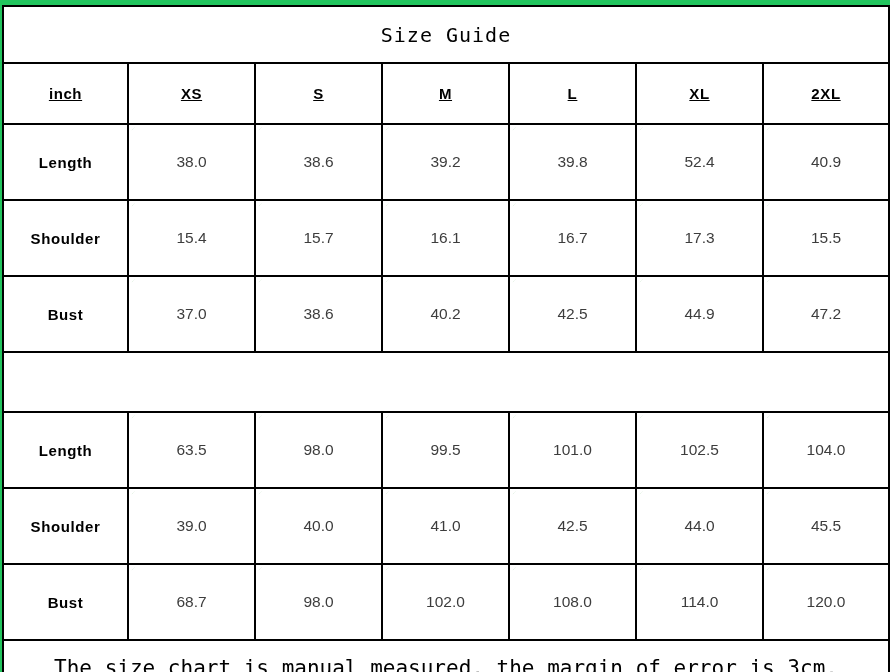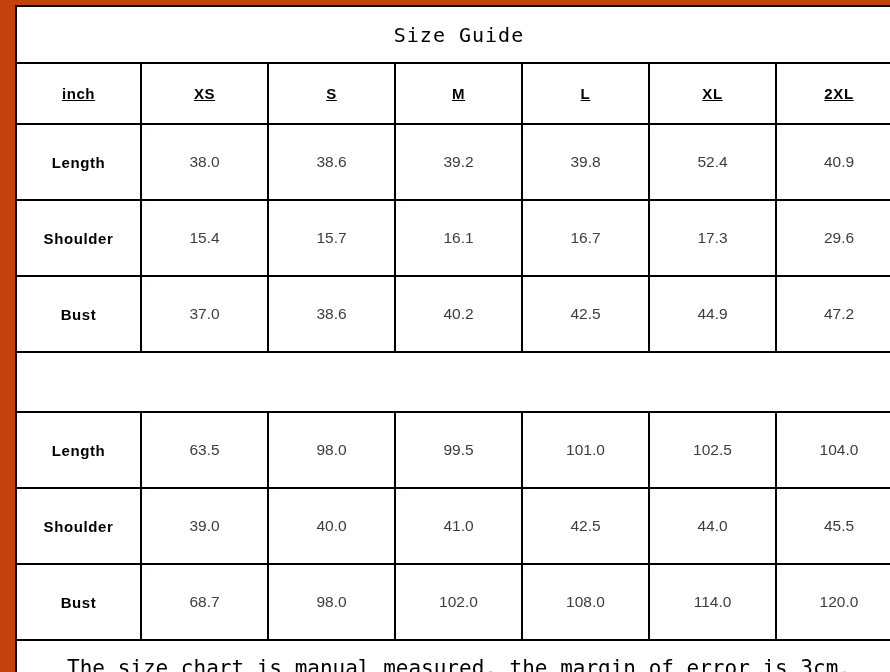--- a/index.html
+++ b/index.html
@@ -7,22 +7,22 @@
     padding: 0;
     background: #ffffff;
     width: 890px;
     height: 672px;
     overflow: hidden;
   }
   .page {
     width: 890px;
     height: 672px;
     box-sizing: border-box;
-    padding: 5px 2px 4px 15px;
-    background: #c2410c;
+    padding: 5px 2px 4px 2px;
+    background: #22c55e;
   }
   table.size-guide {
     width: 886px;
     height: 663px;
     border-collapse: collapse;
     table-layout: fixed;
     background: #ffffff;
   }
   table.size-guide td {
     border: 2px solid #000000;
@@ -112,21 +112,21 @@
       <td class="value-cell"><span class="corner-flag"></span><span>40.9</span></td>
     </tr>
 
     <tr class="data-row">
       <td class="label-cell">Shoulder</td>
       <td class="value-cell"><span class="corner-flag"></span><span>15.4</span></td>
       <td class="value-cell"><span class="corner-flag"></span><span>15.7</span></td>
       <td class="value-cell"><span class="corner-flag"></span><span>16.1</span></td>
       <td class="value-cell"><span class="corner-flag"></span><span>16.7</span></td>
       <td class="value-cell"><span class="corner-flag"></span><span>17.3</span></td>
-      <td class="value-cell"><span class="corner-flag"></span><span>29.6</span></td>
+      <td class="value-cell"><span class="corner-flag"></span><span>15.5</span></td>
     </tr>
 
     <tr class="data-row">
       <td class="label-cell">Bust</td>
       <td class="value-cell"><span class="corner-flag"></span><span>37.0</span></td>
       <td class="value-cell"><span class="corner-flag"></span><span>38.6</span></td>
       <td class="value-cell"><span class="corner-flag"></span><span>40.2</span></td>
       <td class="value-cell"><span class="corner-flag"></span><span>42.5</span></td>
       <td class="value-cell"><span class="corner-flag"></span><span>44.9</span></td>
       <td class="value-cell"><span class="corner-flag"></span><span>47.2</span></td>

